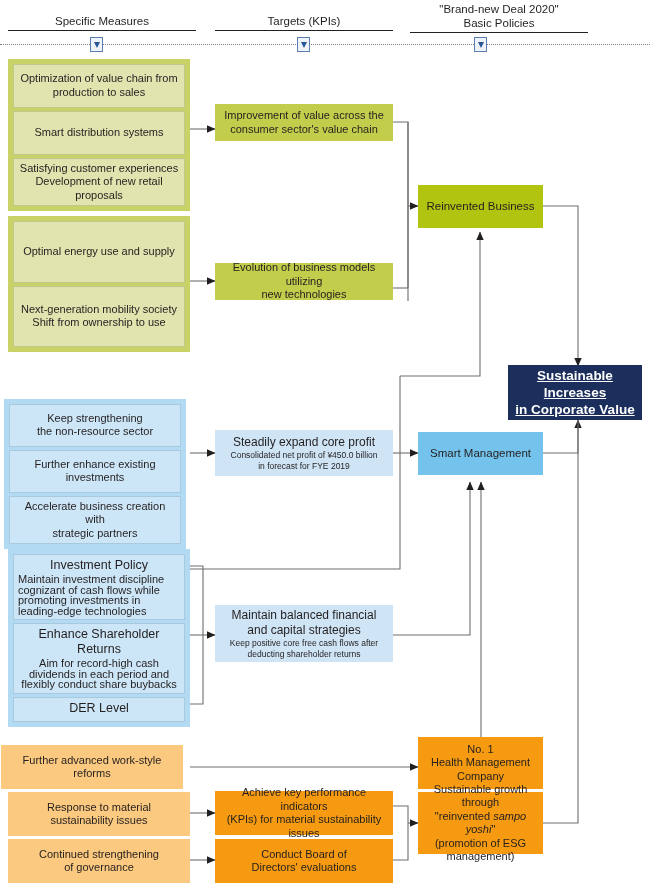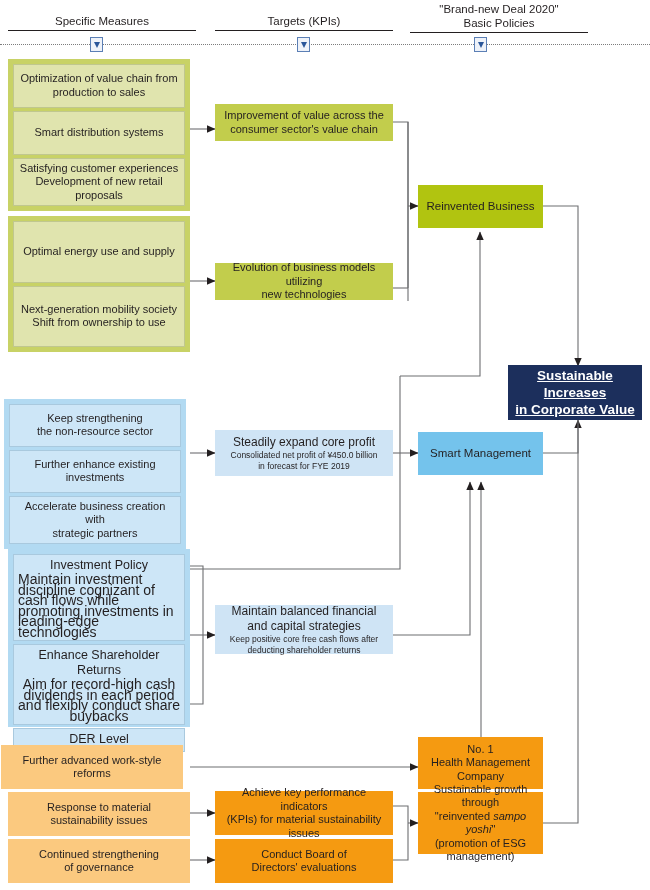--- a/index.html
+++ b/index.html
@@ -68,21 +68,21 @@
     justify-content:center;
     text-align:center;
     font-size:11px;
     line-height:13.5px;
     padding:3px 4px;
   }
   .group.green .cell { background:#e0e4ae; border-color:#c0c78f; }
   .group.blue  .cell { background:#cde6f7; border-color:#a9c9de; }
 
   .cell .hd { font-size:12.5px; line-height:15px; margin-bottom:1px; }
-  .cell .sub { font-size:14px; line-height:10.5px; text-align:left; width:100%; }
+  .cell .sub { font-size:11px; line-height:10.5px; text-align:left; width:100%; }
   .cell .sub.c { text-align:center; }
 
   
   .box {
     position:absolute;
     display:flex;
     flex-direction:column;
     align-items:center;
     justify-content:center;
     text-align:center;
@@ -259,21 +259,21 @@
     <div>Evolution of business models utilizing</div>
     <div>new technologies</div>
   </div>
 
   <div class="box kpi-blue" style="left:215px; top:430px; width:178px; height:46px;">
     <div class="hd">Steadily expand core profit</div>
     <div class="sub">Consolidated net profit of ¥450.0 billion</div>
     <div class="sub">in forecast for FYE 2019</div>
   </div>
 
-  <div class="box kpi-blue" style="left:215px; top:605px; width:178px; height:49px;">
+  <div class="box kpi-blue" style="left:215px; top:605px; width:178px; height:57px;">
     <div class="hd">Maintain balanced financial</div>
     <div class="hd">and capital strategies</div>
     <div class="sub">Keep positive core free cash flows after</div>
     <div class="sub">deducting shareholder returns</div>
   </div>
 
   <div class="box orange" style="left:215px; top:791px; width:178px; height:44px;">
     <div>Achieve key performance indicators</div>
     <div>(KPIs) for material sustainability issues</div>
   </div>

